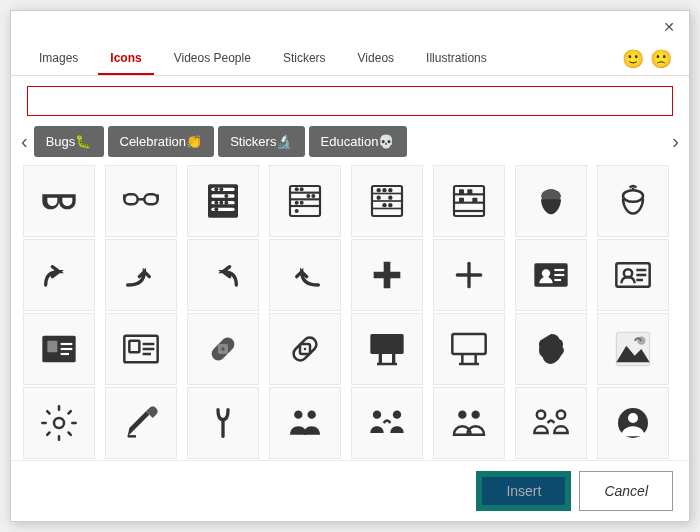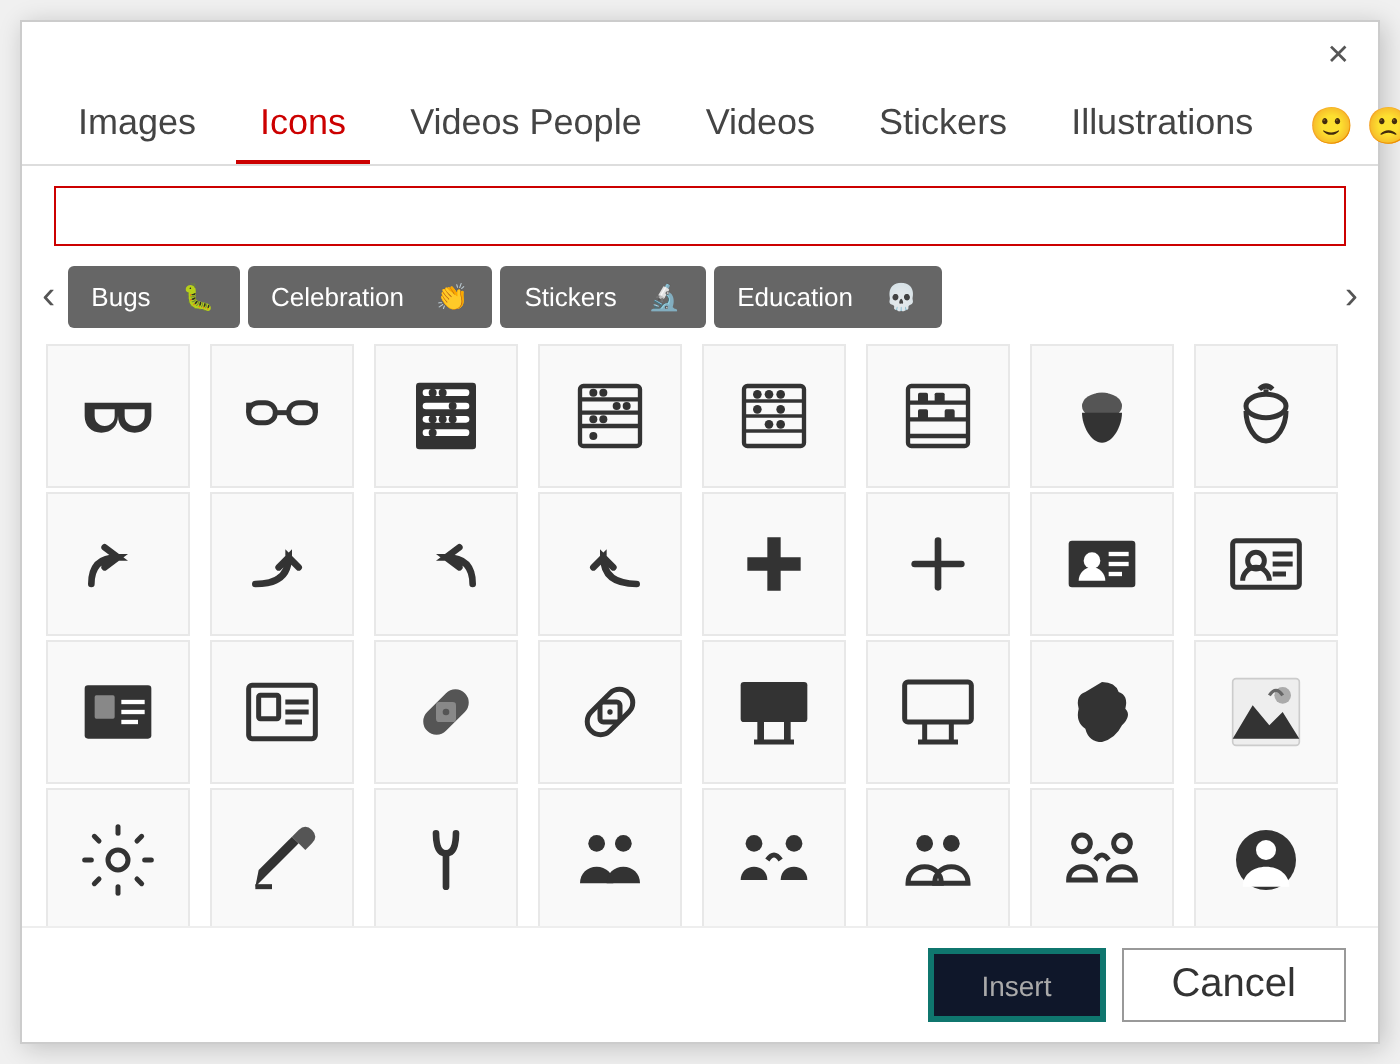--- a/index.html
+++ b/index.html
@@ -38,30 +38,30 @@
     }
     .tabs {
       display: flex;
       align-items: center;
       border-bottom: 1px solid #ddd;
       padding: 0 16px;
       gap: 8px;
     }
     .tab {
       padding: 8px 12px;
-      font-size: 18px;
+      font-size: 12px;
       color: #444;
       cursor: pointer;
       border-bottom: 2px solid transparent;
       white-space: nowrap;
     }
     .tab.active {
       color: #c00;
       border-bottom: 2px solid #c00;
-      font-weight: 400;
+      font-weight: 700;
     }
     .tab-spacer { flex: 1; }
     .emoji-tabs {
       display: flex;
       gap: 6px;
       align-items: center;
     }
     .emoji-tab {
       font-size: 18px;
       cursor: pointer;
@@ -102,21 +102,21 @@
     .category-btn {
       background: #666;
       color: #fff;
       border: none;
       border-radius: 3px;
       padding: 8px 12px;
       font-size: 13px;
       cursor: pointer;
       display: flex;
       align-items: center;
-      gap: 16px;
+      gap: 0;
       white-space: nowrap;
     }
     .icons-area {
       flex: 1;
       overflow-y: auto;
       padding: 4px 12px;
       display: flex;
       flex-direction: column;
       gap: 2px;
     }
@@ -143,52 +143,53 @@
     }
     .footer {
       display: flex;
       justify-content: flex-end;
       padding: 10px 16px;
       gap: 8px;
       border-top: 1px solid #eee;
     }
     .btn-insert {
       padding: 6px 24px;
-      background: #0f172a;
-      border: 3px solid #0f766e;
+      background: #0c4a6e;
+      border: 6px solid #0f766e;
       color: #aaa;
       cursor: not-allowed;
       font-size: 14px;
     }
     .btn-cancel {
       padding: 6px 24px;
       background: #fff;
       border: 1px solid #999;
       color: #333;
       cursor: pointer;
-      font-size: 20px;
+      font-size: 14px;
+      font-style: italic;
     }
     
     .icon-svg { width: 38px; height: 38px; }
   </style>
 </head>
 <body>
 
 <div class="dialog">
 
   <div class="title-bar">
     <button class="close-btn">✕</button>
   </div>
 
   <div class="tabs">
     <div class="tab">Images</div>
     <div class="tab active">Icons</div>
     <div class="tab">Videos People</div>
+    <div class="tab">Stickers</div>
     <div class="tab">Videos</div>
-    <div class="tab">Stickers</div>
     <div class="tab">Illustrations</div>
     <div class="tab-spacer"></div>
     <div class="emoji-tabs">
       <span class="emoji-tab">🙂</span>
       <span class="emoji-tab">🙁</span>
     </div>
   </div>
 
   <div class="search-area">
     <input class="search-input" type="text" style="">

